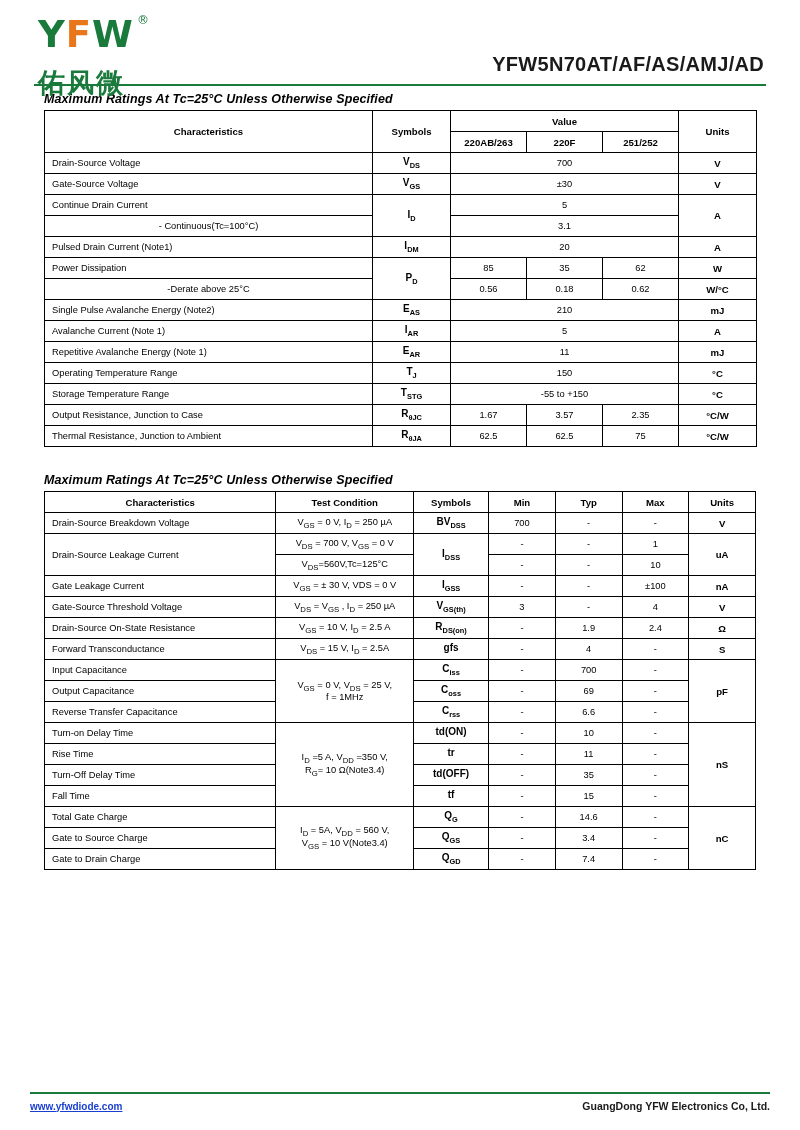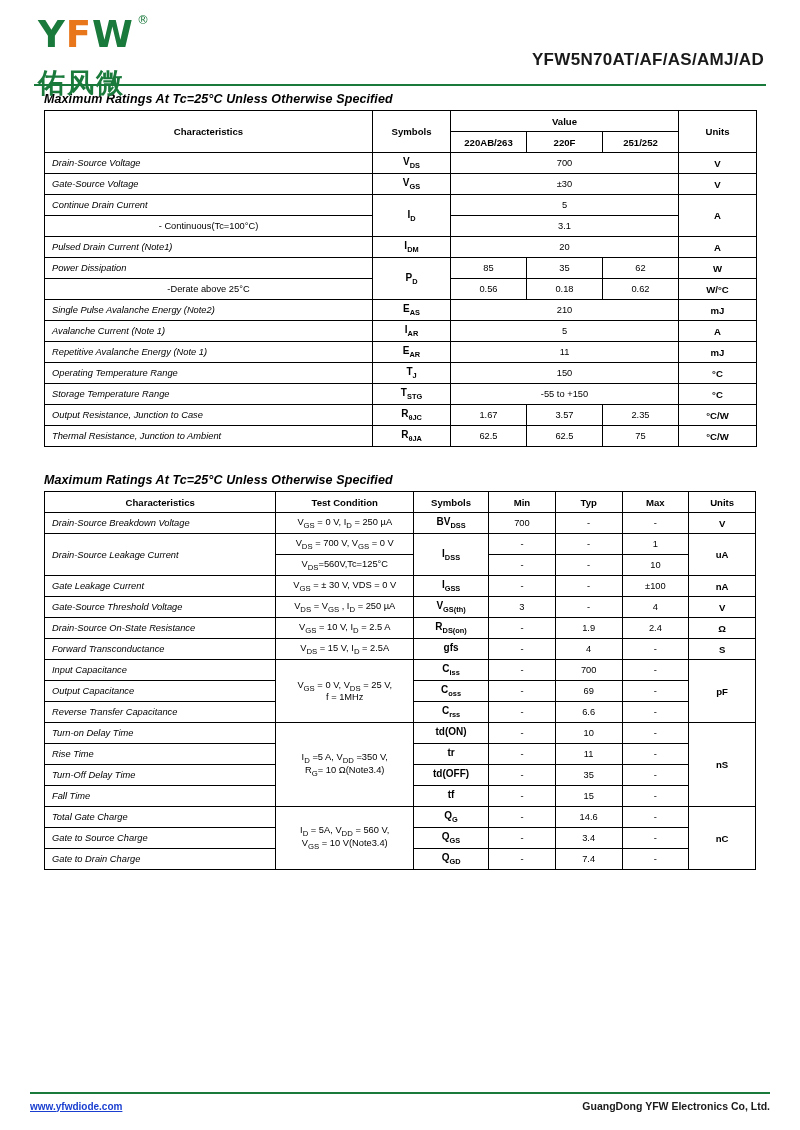--- a/index.html
+++ b/index.html
@@ -58,22 +58,22 @@
     font-size: 27px;
     font-weight: bold;
     color: #1a7a3c;
     letter-spacing: 2px;
     line-height: 1.05;
     margin-top: 16px;
   }
   .part-number {
     position: absolute;
     right: 6px;
-    bottom: 16px;
-    font-size: 17px;
+    bottom: 10px;
+    font-size: 20px;
     font-weight: bold;
     color: #1a1a1a;
     letter-spacing: 0.3px;
   }
   .header-rule {
     position: absolute;
     left: 4px;
     right: 4px;
     bottom: 0;
     border-bottom: 2px solid #1a7a3c;
@@ -106,21 +106,20 @@
     vertical-align: middle;
     font-weight: normal;
   }
   .hdr {
     font-weight: bold;
     font-size: 9.6px;
   }
   td.left {
     text-align: left;
     padding-left: 7px;
-    font-style: italic;
   }
   td.indent {
     text-align: center;
   }
   .sym {
     font-weight: bold;
     font-size: 10px;
   }
   .sub {
     font-size: 7.4px;

